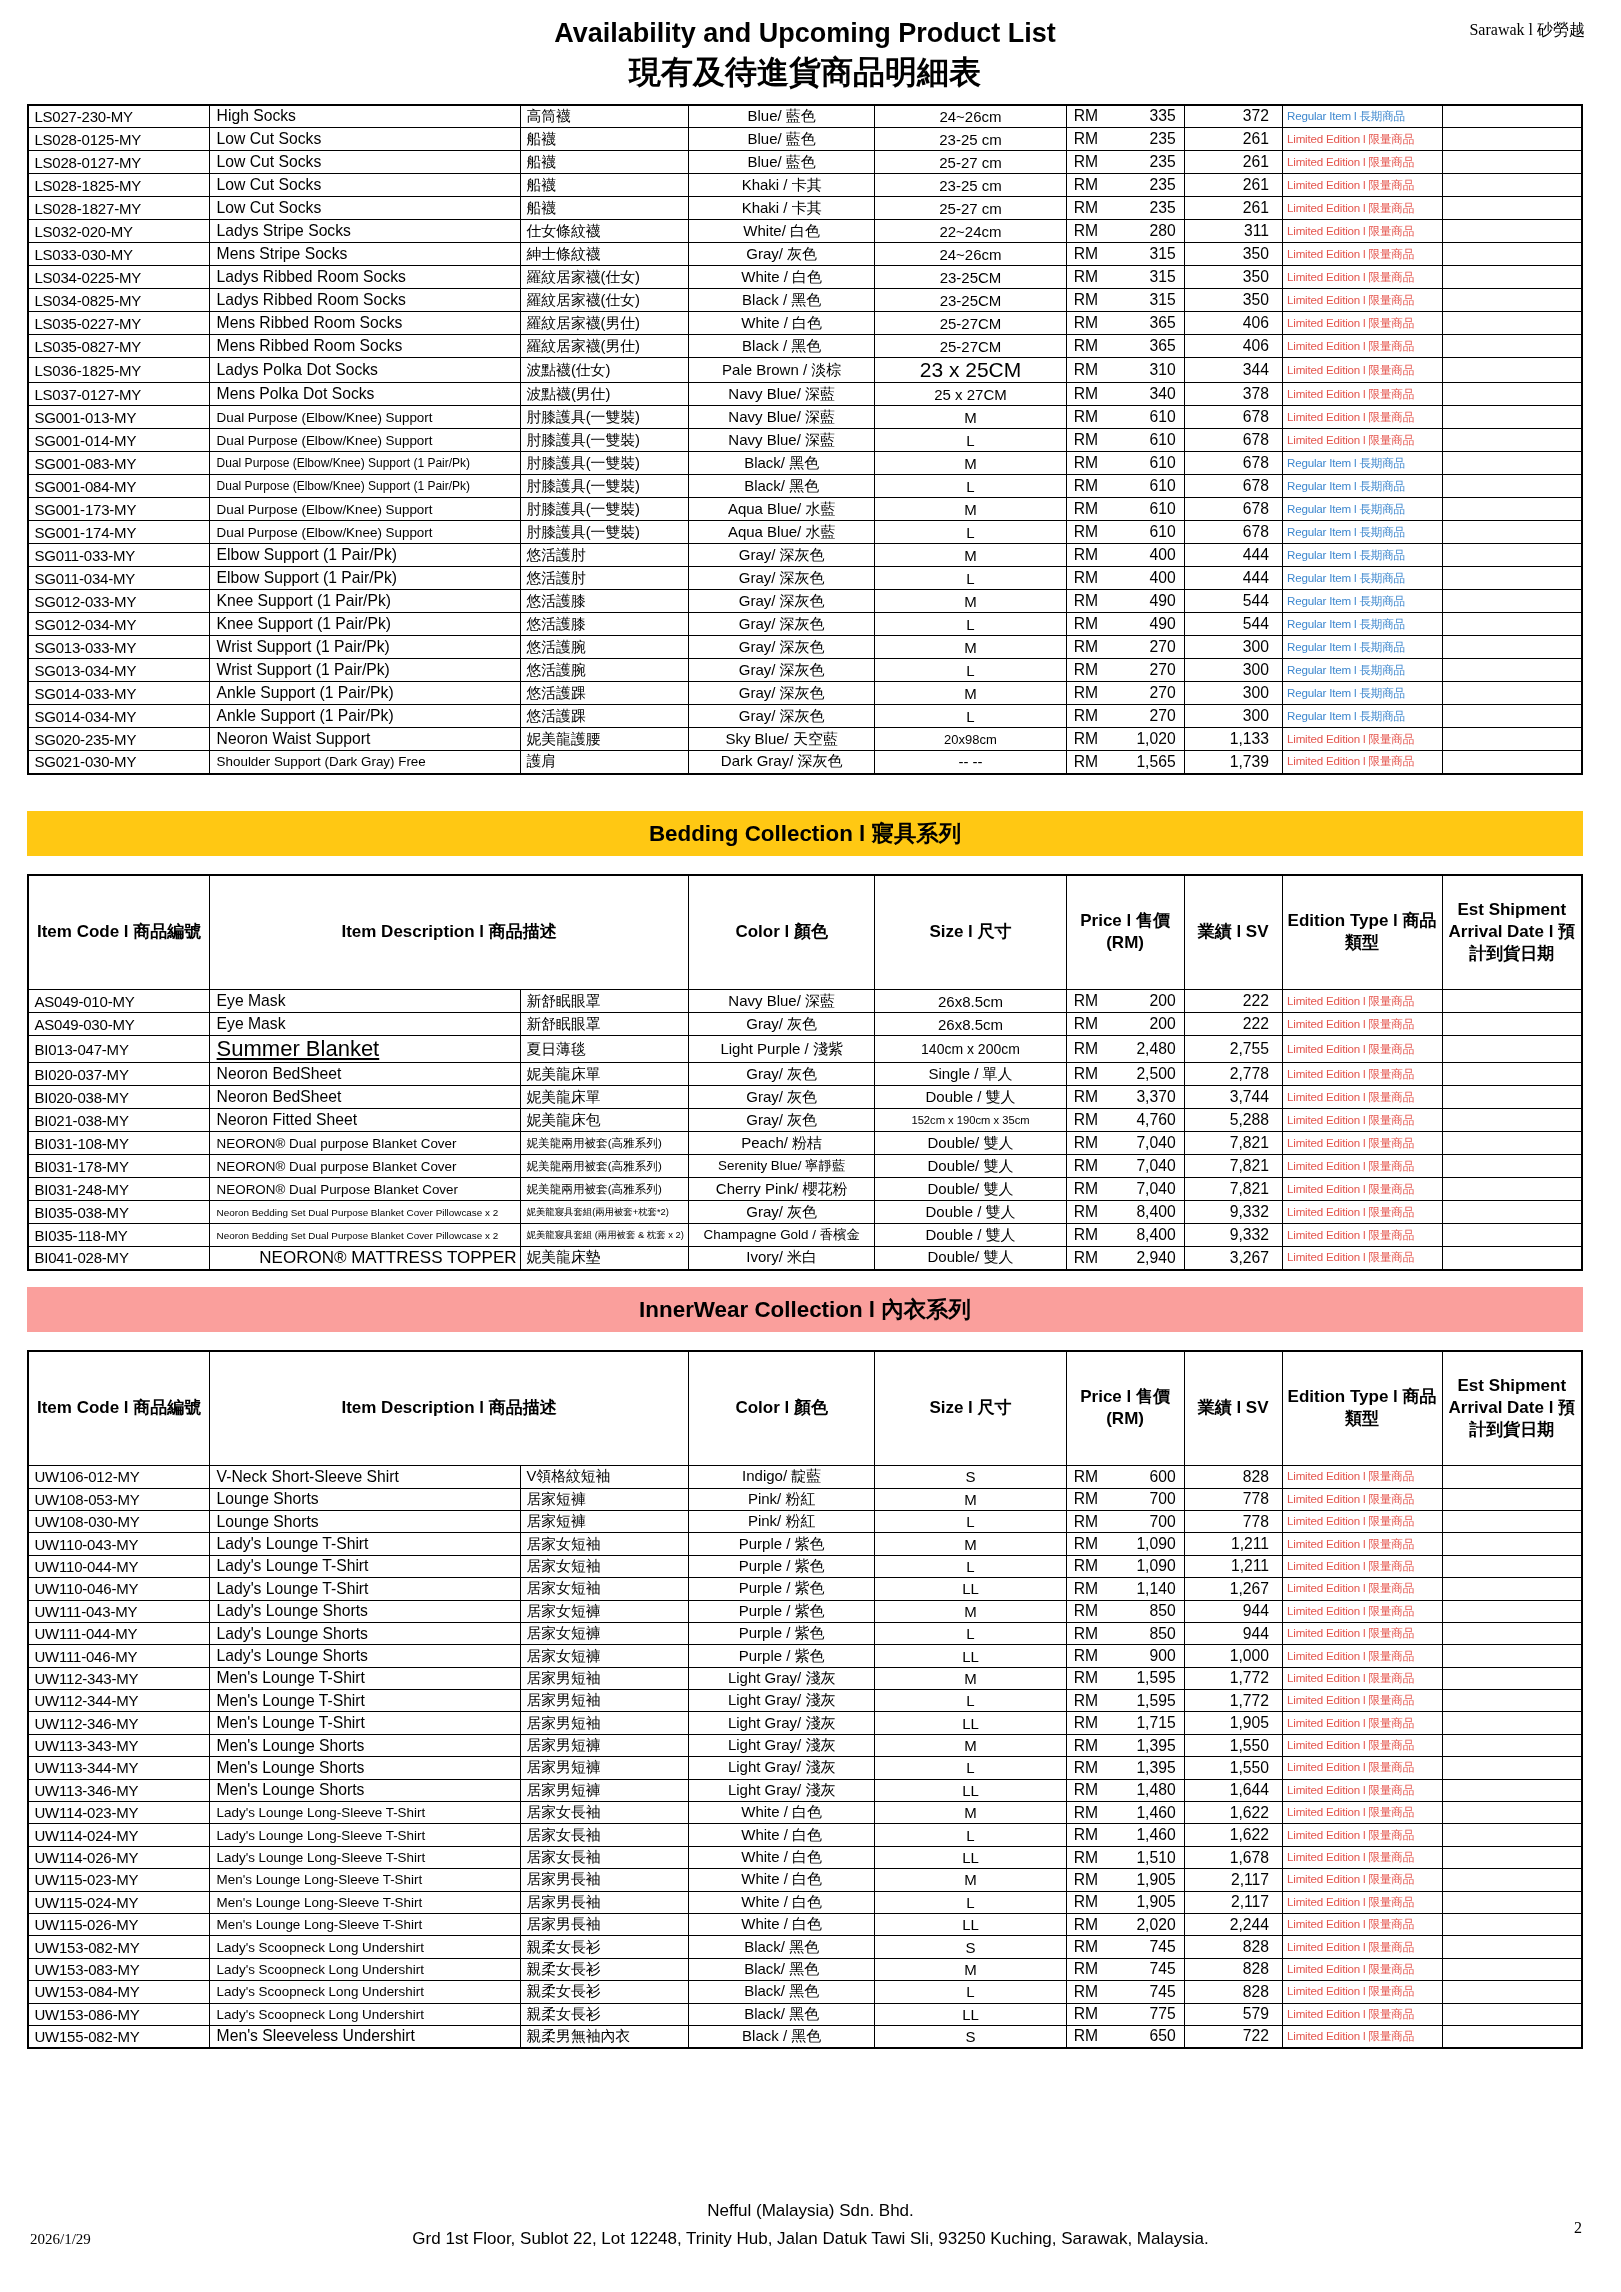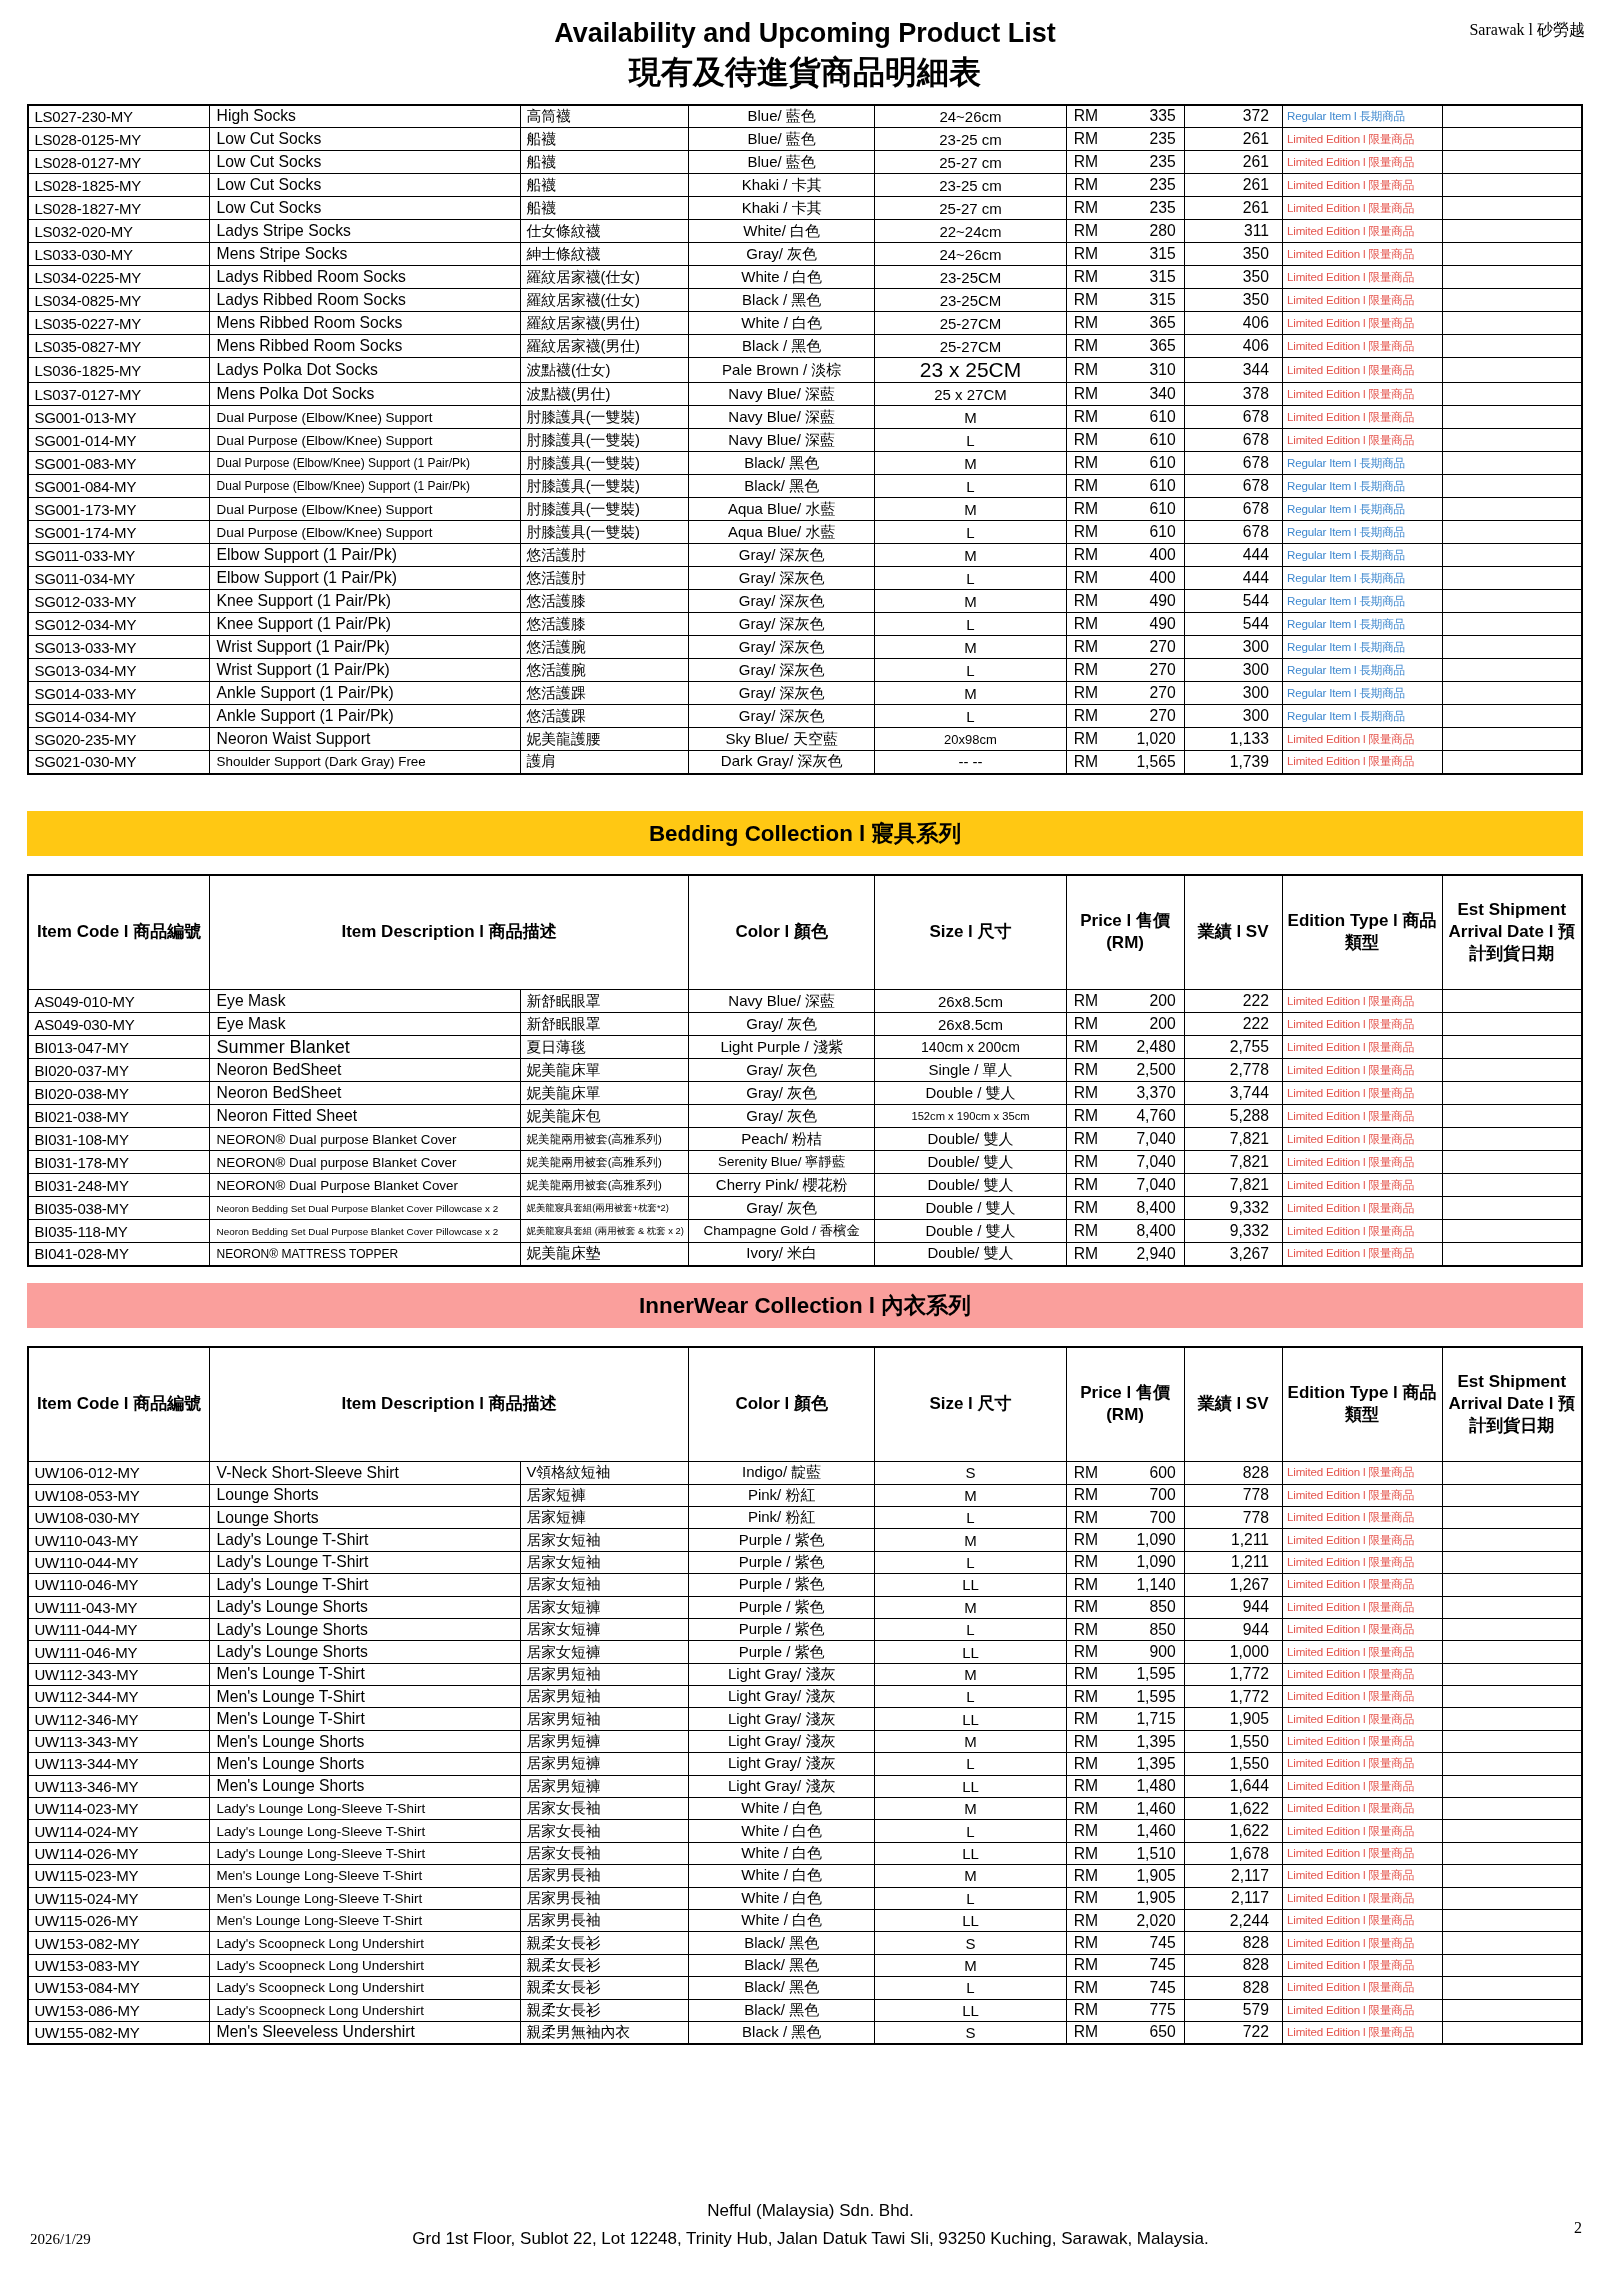--- a/index.html
+++ b/index.html
@@ -590,21 +590,21 @@
                 <span>RM</span>
                 <span>200</span>
               </div>
             </td>
             <td class="c-sv">222</td>
             <td class="c-ed" style="color: rgb(228, 84, 76); font-weight: normal;">Limited Edition l 限量商品</td>
             <td class="c-est"></td>
           </tr>
           <tr>
             <td class="c-code">BI013-047-MY</td>
-            <td class="c-desc-en" style="font-size: 18px;">Summer Blanket</td>
+            <td class="c-desc-en" style="font-size: 22px; text-decoration: underline;">Summer Blanket</td>
             <td class="c-desc-zh" style="font-size: 14.8px;">夏日薄毯</td>
             <td class="c-color" style="font-size: 15px;">Light Purple / 淺紫</td>
             <td class="c-size" style="font-size: 14px;">140cm x 200cm</td>
             <td class="c-price">
               <div class="pricebox">
                 <span>RM</span>
                 <span>2,480</span>
               </div>
             </td>
             <td class="c-sv">2,755</td>
@@ -734,21 +734,21 @@
                 <span>RM</span>
                 <span>8,400</span>
               </div>
             </td>
             <td class="c-sv">9,332</td>
             <td class="c-ed" style="color: rgb(228, 84, 76); font-weight: normal;">Limited Edition l 限量商品</td>
             <td class="c-est"></td>
           </tr>
           <tr>
             <td class="c-code">BI041-028-MY</td>
-            <td class="c-desc-en" style="font-size: 12px;">NEORON® MATTRESS TOPPER</td>
+            <td class="c-desc-en" style="font-size: 17px; text-align: right;">NEORON® MATTRESS TOPPER</td>
             <td class="c-desc-zh" style="font-size: 14.8px;">妮美龍床墊</td>
             <td class="c-color" style="font-size: 15px;">Ivory/ 米白</td>
             <td class="c-size" style="font-size: 15px;">Double/ 雙人</td>
             <td class="c-price">
               <div class="pricebox">
                 <span>RM</span>
                 <span>2,940</span>
               </div>
             </td>
             <td class="c-sv">3,267</td>

